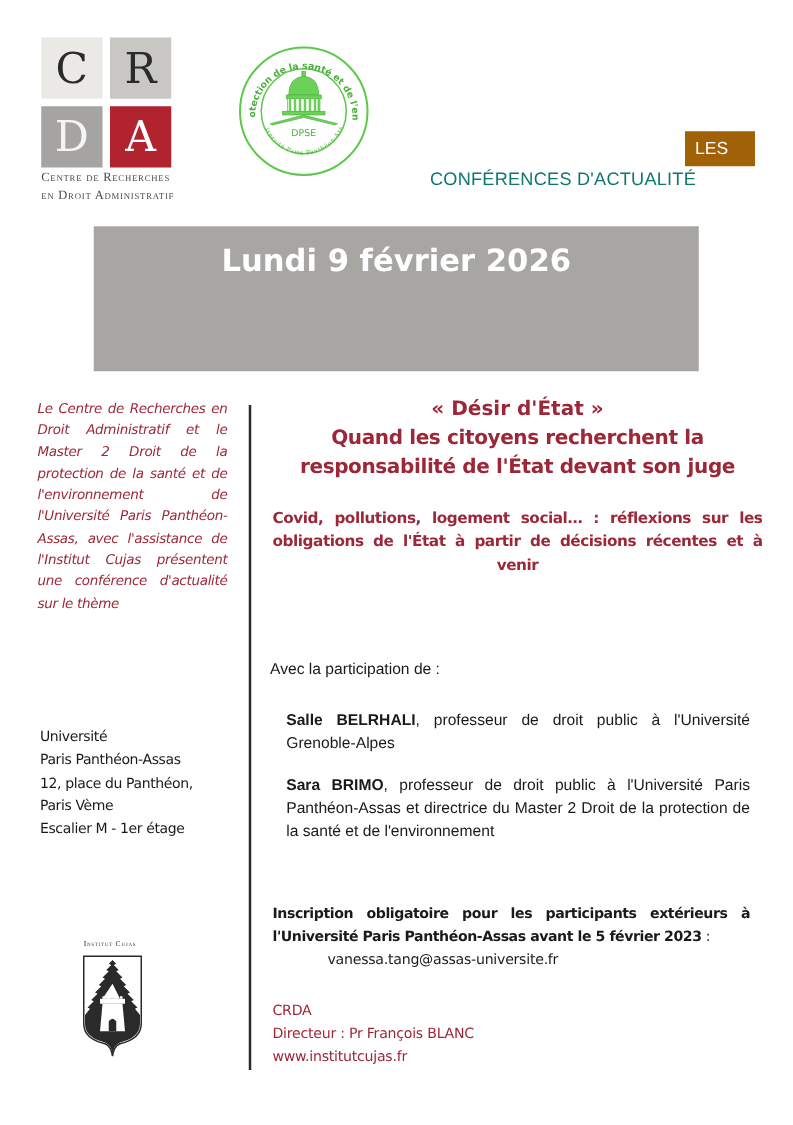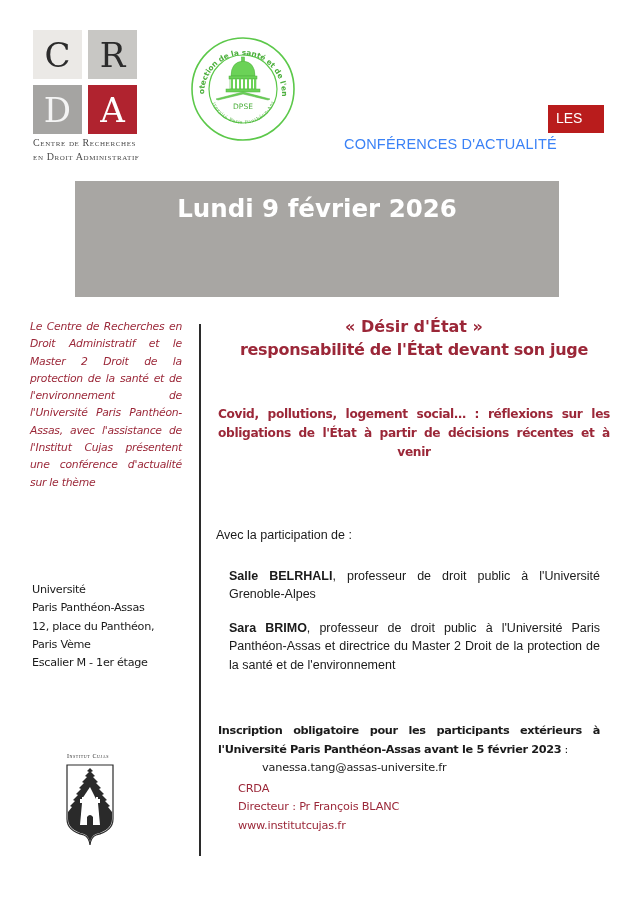--- a/index.html
+++ b/index.html
@@ -16,24 +16,24 @@
     .crda-d { background: #a5a4a2; color: #f4f4f4; }
     .crda-a { background: #b0232f; color: #ffffff; }
     .crda-caption { margin-top: 4px; font-family: "Liberation Serif", serif; font-size: 10px;
       letter-spacing: 0.6px; color: #4a4a4a; line-height: 10px; font-variant: small-caps; white-space: nowrap; }
 
     
     .dpse-seal { position: absolute; left: 190px; top: 36px; width: 106px; height: 106px; }
 
     
     .les-badge { position: absolute; left: 548px; top: 105px; width: 56px; height: 28px;
-      background: #b91c1c; color: #ffffff; font-family: "Liberation Sans", sans-serif; font-size: 14px;
+      background: #a16207; color: #ffffff; font-family: "Liberation Sans", sans-serif; font-size: 14px;
       padding: 5px 16px 0 8px; }
     .conf-title { position: absolute; left: 344px; top: 136px; font-family: "Liberation Sans", sans-serif;
-      font-size: 14.5px; color: #3b82f6; letter-spacing: 0.2px; white-space: nowrap; }
+      font-size: 14.5px; color: #0f766e; letter-spacing: 0.2px; white-space: nowrap; }
 
     
     .date-banner { position: absolute; left: 75px; top: 181px; width: 484px; height: 116px; background: #a8a6a3;
       color: #ffffff; text-align: center; font-family: "DejaVu Sans", sans-serif; font-weight: bold; }
     .date-line { font-size: 24.5px; line-height: 34px; }
     .date-line.first { margin-top: 11px; }
 
     
     .intro { position: absolute; left: 30px; top: 318px; width: 152px; font-family: "DejaVu Sans", sans-serif;
       font-style: italic; font-size: 10.8px; line-height: 17.3px; color: #9b2738; text-align: justify;
@@ -67,22 +67,22 @@
       font-size: 12.5px; line-height: 18.3px; color: #1a1a1a; text-align: justify; }
     .speaker-1 { top: 567px; }
     .speaker-2 { top: 619px; }
     .speaker-name { font-weight: bold; }
 
     .registration { position: absolute; left: 218px; top: 722px; width: 382px; font-family: "DejaVu Sans", sans-serif;
       font-size: 11.3px; line-height: 18.5px; color: #1a1a1a; }
     .registration .reg-text { font-weight: bold; letter-spacing: -0.35px; text-align: justify; text-align-last: left; display: block; }
     .registration .reg-email { display: block; letter-spacing: -0.2px; margin-left: 44px; }
 
-    .contact { position: absolute; left: 218px; top: 780px; font-family: "DejaVu Sans", sans-serif;
-      font-size: 11.3px; line-height: 18.3px; color: #9b2738; letter-spacing: -0.2px; margin-left: 20px; }
+    .contact { position: absolute; left: 218px; top: 800px; font-family: "DejaVu Sans", sans-serif;
+      font-size: 11.3px; line-height: 18.3px; color: #9b2738; letter-spacing: -0.2px; }
   </style>
 </head>
 <body>
 
 <div class="crda-logo">
   <div class="crda-grid">
     <div class="crda-cell crda-c">C</div>
     <div class="crda-cell crda-r">R</div>
     <div class="crda-cell crda-d">D</div>
     <div class="crda-cell crda-a">A</div>
@@ -160,20 +160,21 @@
       <rect x="34" y="38" width="2" height="2" fill="#ffffff"></rect>
     <path d="M 20 44 L 36 44 L 38 66 L 18 66 Z" fill="#ffffff"></path>
     <path d="M 25 66 L 25 58 Q 28 54 31 58 L 31 66 Z" fill="#2a2a2a"></path>
   </svg>
 </div>
 
 <div class="divider"></div>
 
 <div class="topic">
   <div class="topic-quote">« Désir d'État »</div>
+  <div class="topic-main">Quand les citoyens recherchent la</div>
   <div class="topic-main">responsabilité de l'État devant son juge</div>
 </div>
 
 <div class="subtitle">Covid, pollutions, logement social… : réflexions sur les obligations de l'État à partir de décisions récentes et à venir</div>
 
 <div class="participation">Avec la participation de :</div>
 
 <div class="speaker speaker-1">
   <span class="speaker-name">Salle BELRHALI</span><span>, professeur de droit public à l'Université Grenoble-Alpes</span>
 </div>

